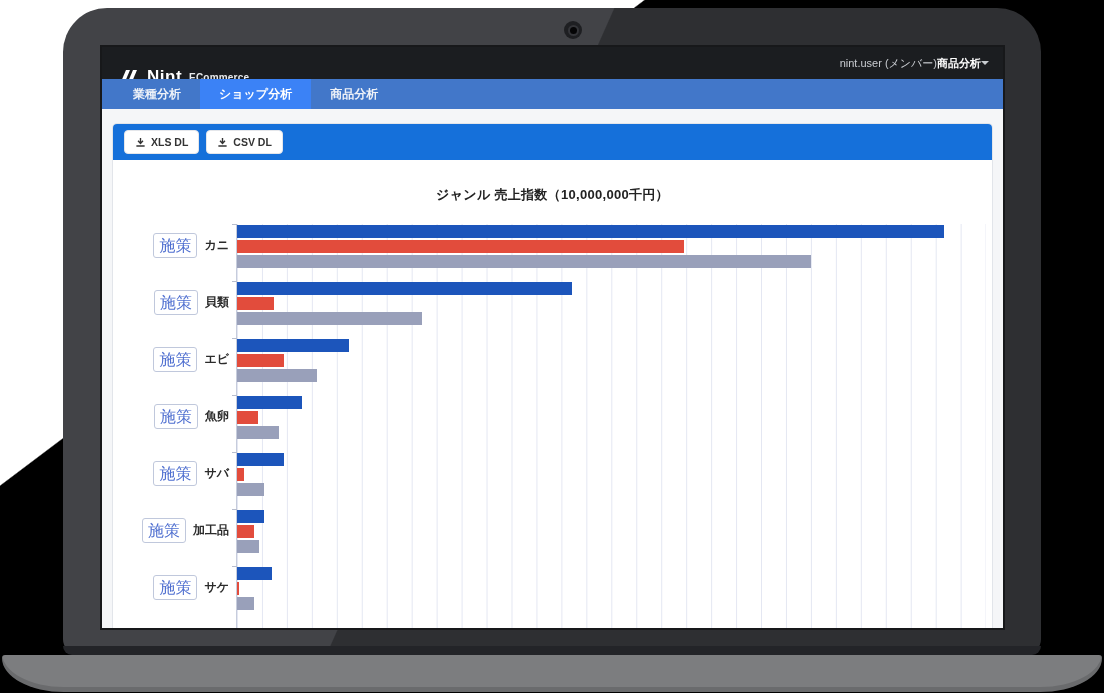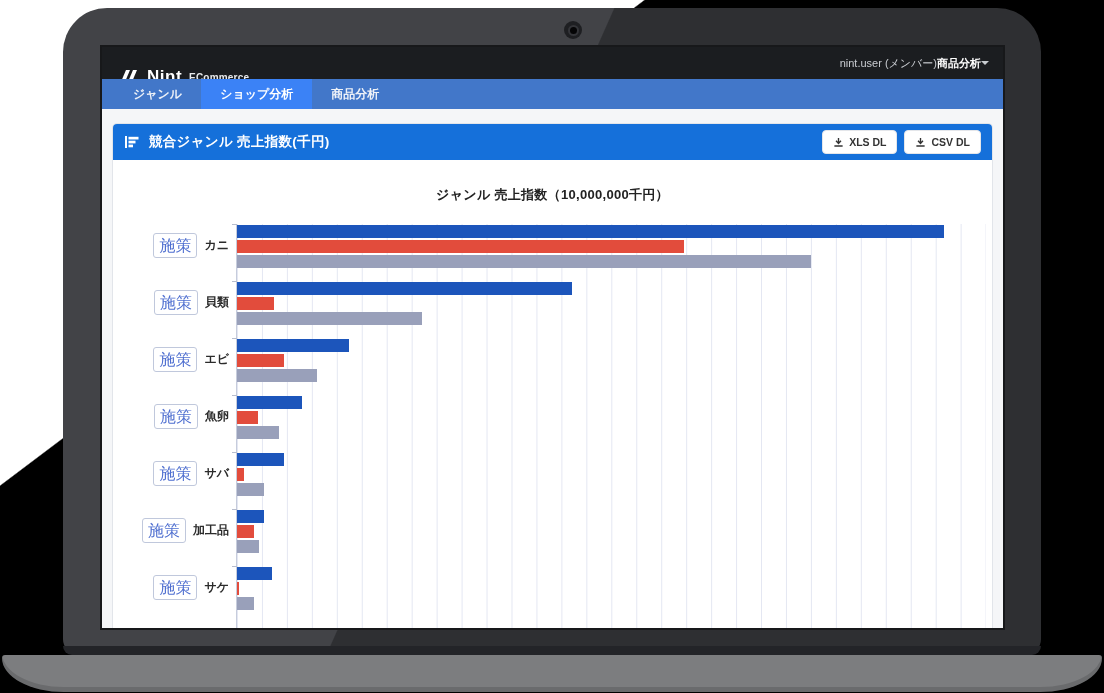--- a/index.html
+++ b/index.html
@@ -110,38 +110,29 @@
           <span class="logo-suffix">ECommerce</span>
         </div>
         <div class="user-menu">
           <span>nint.user (メンバー)</span>
           <span class="menu-label">商品分析</span>
           <span class="caret"></span>
         </div>
       </div>
 
       <div class="app-nav">
-        <div class="nav-tab">ジャンル</div>
+        <div class="nav-tab">業種分析</div>
         <div class="nav-tab active">ショップ分析</div>
         <div class="nav-tab">商品分析</div>
       </div>
 
       <div class="app-content">
         <div class="panel">
 
           <div class="panel-header">
-            <div class="panel-title-wrap">
-              <svg width="16" height="14" viewBox="0 0 16 14">
-                <rect x="1" y="1" width="2" height="12" fill="#fff"></rect>
-                <rect x="4.5" y="1.8" width="10" height="2.7" fill="#fff"></rect>
-                <rect x="4.5" y="5.7" width="7" height="2.7" fill="#fff"></rect>
-                <rect x="4.5" y="9.6" width="4.5" height="2.7" fill="#fff"></rect>
-              </svg>
-              <span class="panel-title">競合ジャンル 売上指数(千円)</span>
-            </div>
             <div class="panel-actions">
               <button class="dl-button">
                 <svg width="11" height="11" viewBox="0 0 12 12">
                   <path d="M6 1v5.5M3.3 4.2L6 7l2.7-2.8M1.5 9.8h9" stroke="#333" stroke-width="1.5" fill="none"></path>
                 </svg>
                 <span>XLS DL</span>
               </button>
               <button class="dl-button">
                 <svg width="11" height="11" viewBox="0 0 12 12">
                   <path d="M6 1v5.5M3.3 4.2L6 7l2.7-2.8M1.5 9.8h9" stroke="#333" stroke-width="1.5" fill="none"></path>

